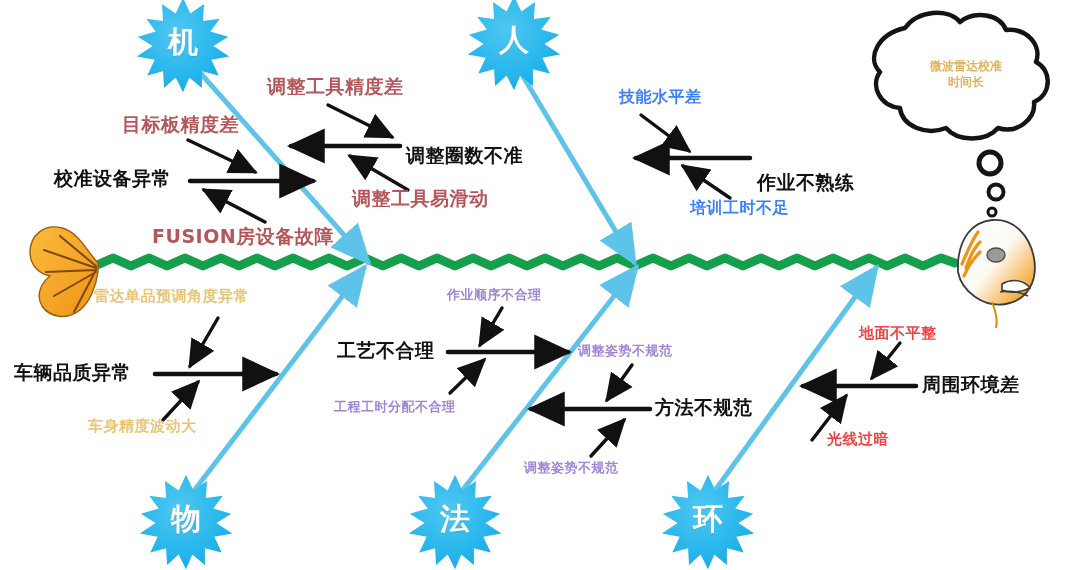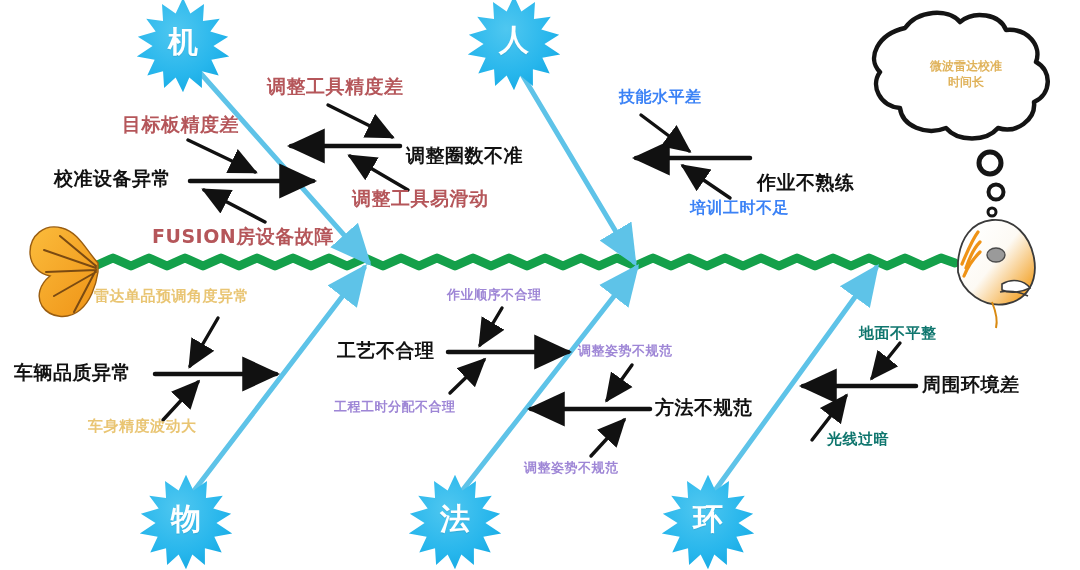--- a/index.html
+++ b/index.html
@@ -19,21 +19,21 @@
     line-height:1.1;
     font-family:"DejaVu Sans","Liberation Sans",sans-serif;
     font-weight:700;
     letter-spacing:0.5px;
   }
   .main-cause{ color:#121212; font-size:19px; font-weight:700; }
   .sub-red   { color:#b5565a; font-size:19px; font-weight:700; }
   .sub-gold  { color:#e9c573; font-size:15px; font-weight:700; }
   .sub-blue  { color:#3b82f6; font-size:16px; font-weight:700; }
   .sub-purple{ color:#9e86d6; font-size:13px; font-weight:700; }
-  .sub-green { color:#0f766e; font-size:15px; font-weight:700; }
+  .sub-green { color:#ef4444; font-size:15px; font-weight:700; }
 
   .burst-text{
     position:absolute;
     color:#ffffff;
     font-size:30px;
     font-weight:700;
     font-family:"DejaVu Sans","Liberation Sans",sans-serif;
     text-align:center;
     pointer-events:none;
     text-shadow:0 1px 1px rgba(0,0,0,.10);

